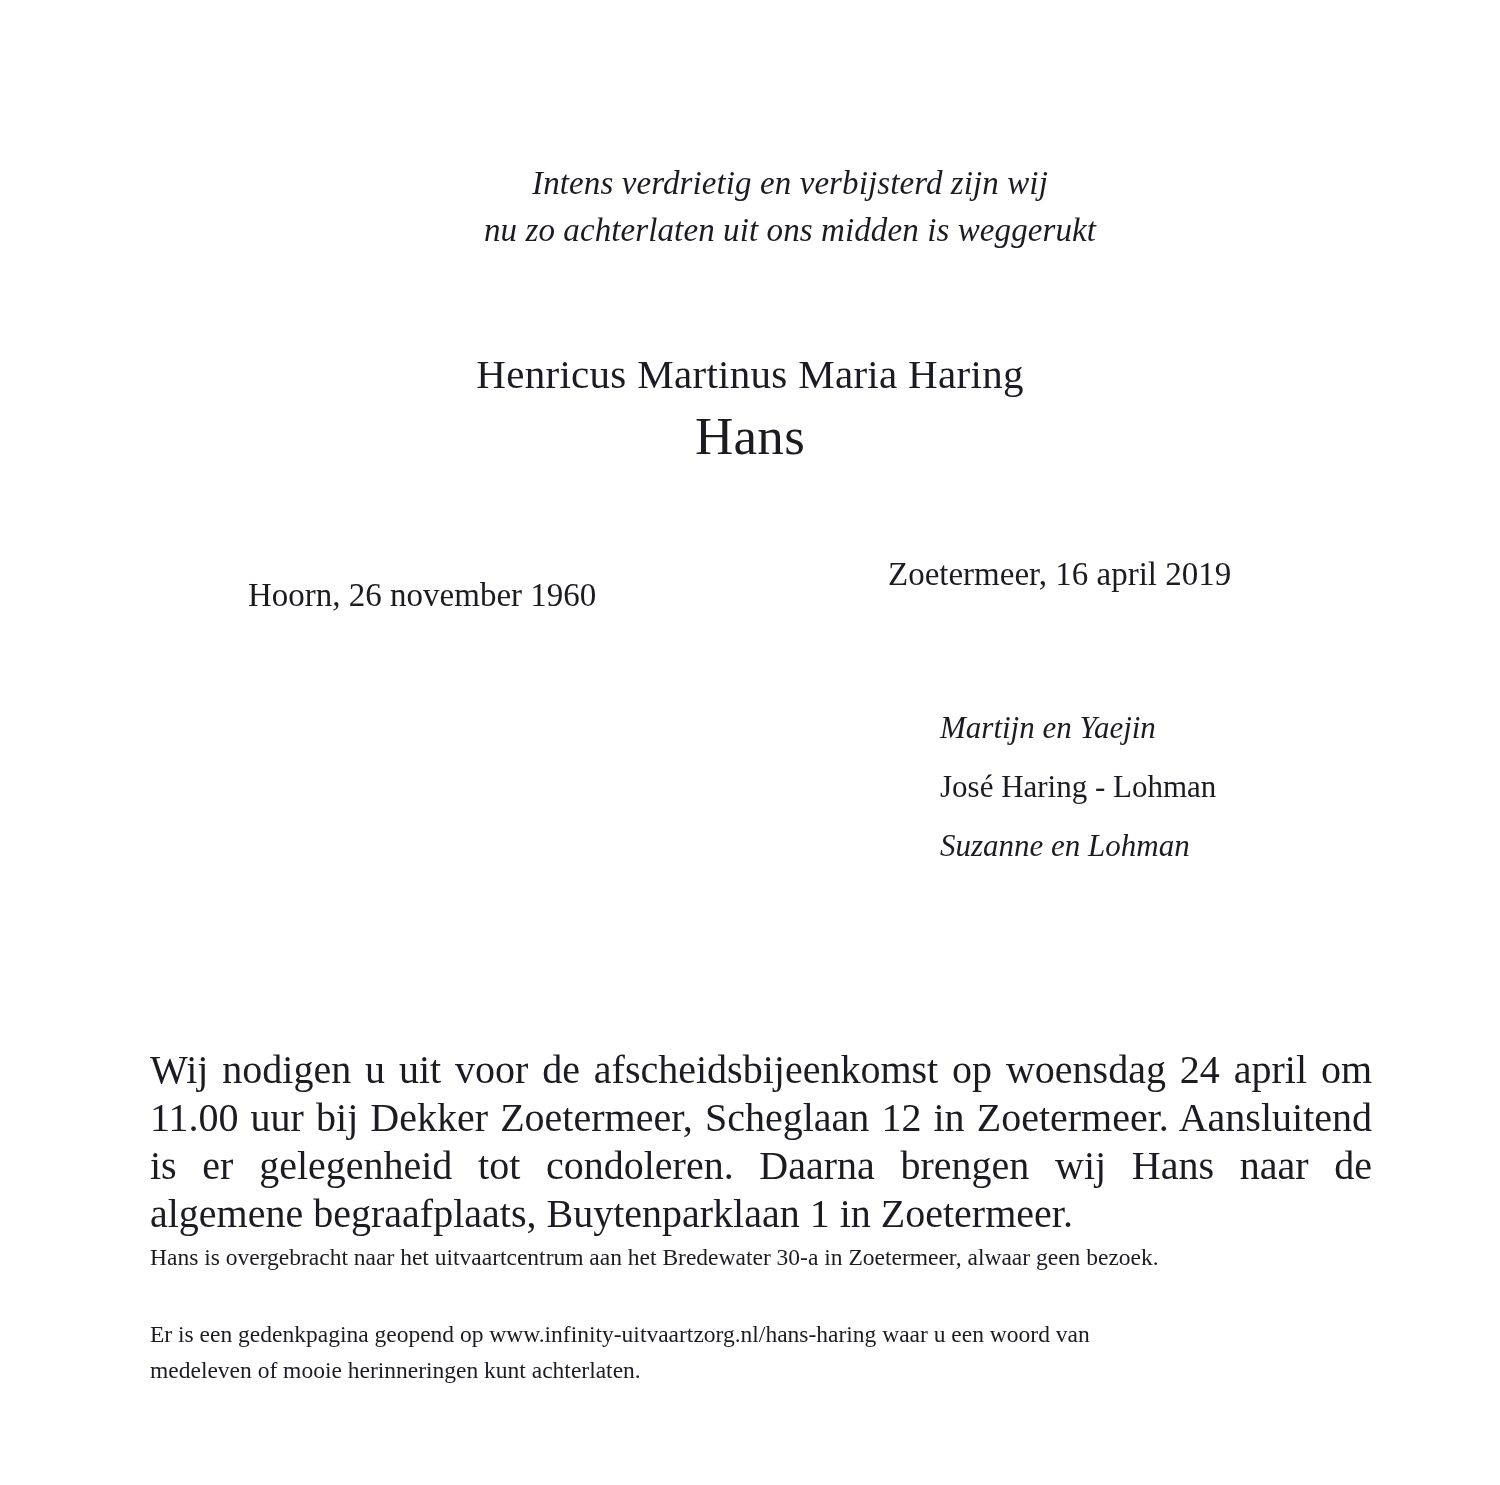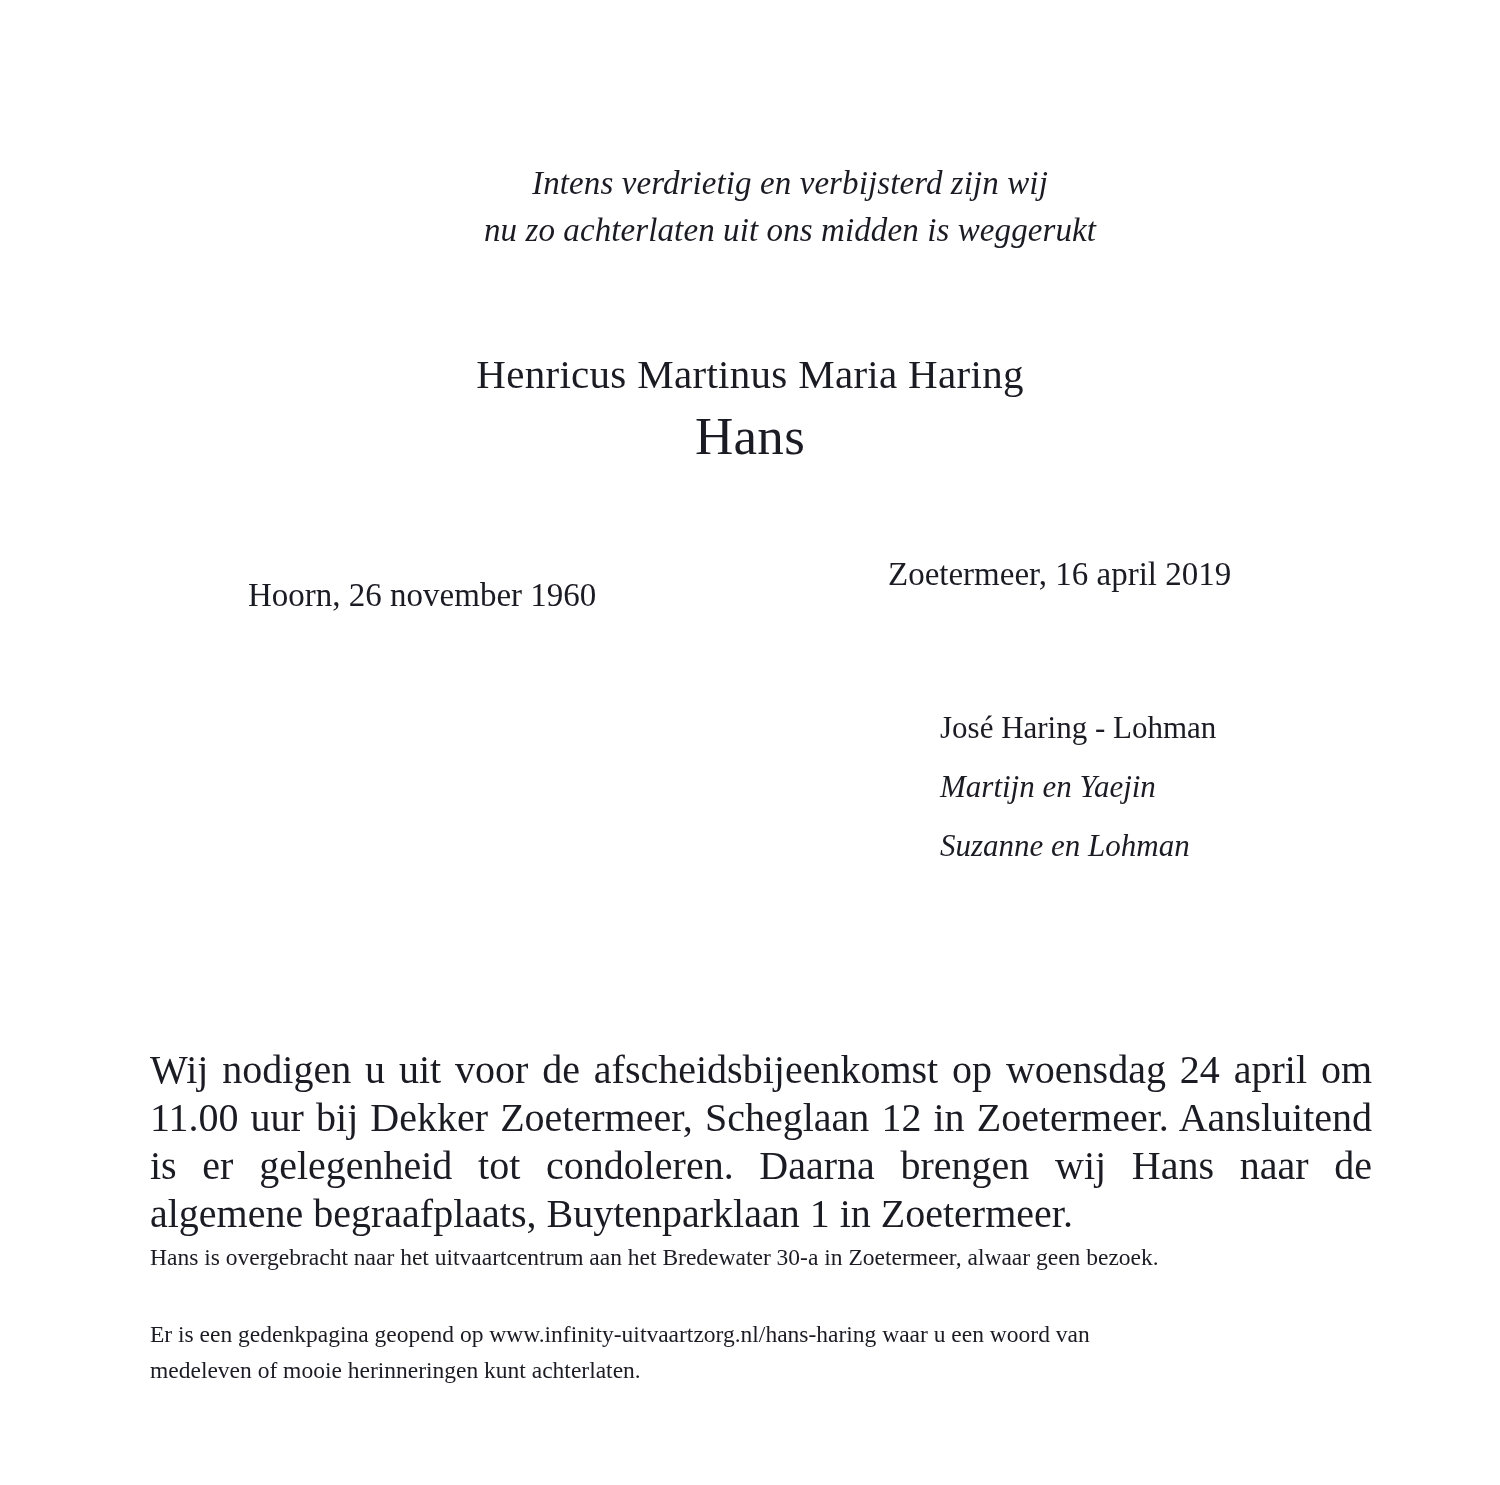--- a/index.html
+++ b/index.html
@@ -155,22 +155,22 @@
     <span class="full-name">Henricus Martinus Maria Haring</span>
     <span class="nick-name">Hans</span>
   </div>
 
   <div class="dates-row">
     <span class="date-birth">Hoorn, 26 november 1960</span>
     <span class="date-death">Zoetermeer, 16 april 2019</span>
   </div>
 
   <div class="survivors">
+    <span class="survivor italic">Martijn en Yaejin</span>
     <span class="survivor">José Haring - Lohman</span>
-    <span class="survivor italic">Martijn en Yaejin</span>
     <span class="survivor italic">Suzanne en Lohman</span>
   </div>
 
   <p class="invite">Wij nodigen u uit voor de afscheidsbijeenkomst op woensdag 24 april om 11.00 uur bij Dekker Zoetermeer, Scheglaan 12 in Zoetermeer. Aansluitend is er gelegenheid tot condoleren. Daarna brengen wij Hans naar de algemene begraafplaats, Buytenparklaan 1 in Zoetermeer.</p>
 
   <p class="note-one">Hans is overgebracht naar het uitvaartcentrum aan het Bredewater 30-a in Zoetermeer, alwaar geen bezoek.</p>
 
   <p class="note-two">
     <span>Er is een gedenkpagina geopend op www.infinity-uitvaartzorg.nl/hans-haring waar u een woord van</span>
     <span class="last-line">medeleven of mooie herinneringen kunt achterlaten.</span>

